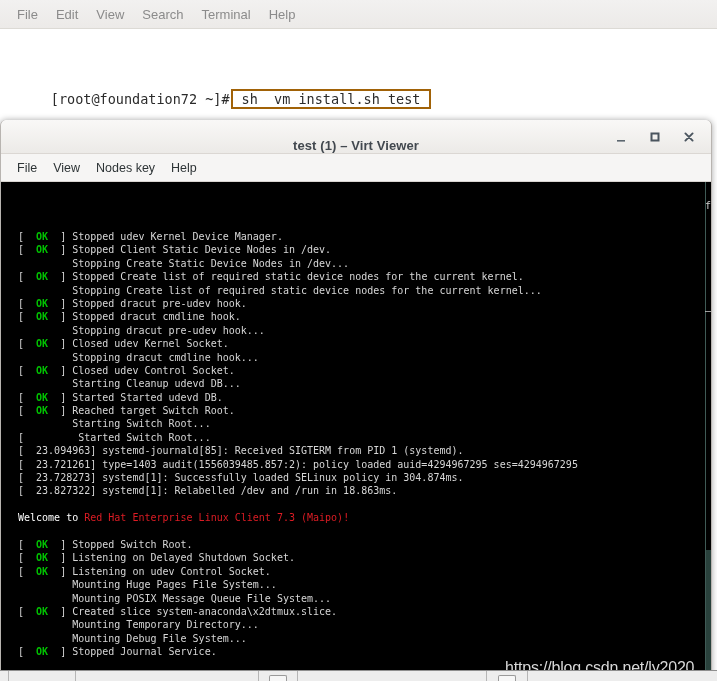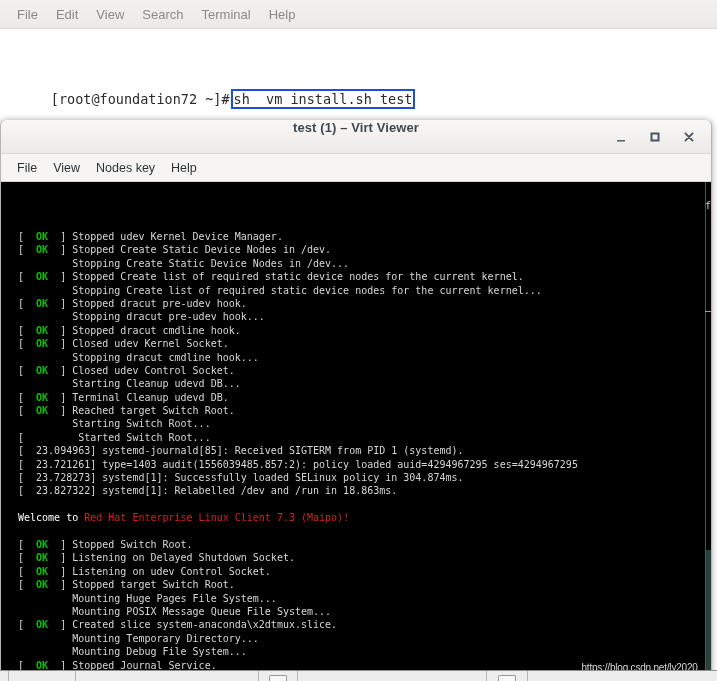--- a/index.html
+++ b/index.html
@@ -43,22 +43,22 @@
     font-family: "DejaVu Sans Mono", "Liberation Mono", monospace;
     font-size: 13.5px;
     line-height: 19px;
     padding: 4px 0 0 2px;
     box-sizing: border-box;
     height: calc(681px - 29px);
     white-space: pre;
   }
   .term-line { height: 19px; white-space: pre; }
   .cmd-box {
-    border: 2px solid #1d4ed8;
-    padding: 0 1px;
+    border: 2px solid #a16207;
+    padding: 0 9px;
     margin-left: 1px;
   }
   .term-right { position: absolute; }
 
   
   #virt-window {
     position: absolute;
     left: 0;
     top: 120px;
     width: 712px;
@@ -70,21 +70,21 @@
     box-shadow: 0 0 6px rgba(0,0,0,0.35);
     box-sizing: border-box;
     overflow: hidden;
   }
   .vv-titlebar {
     height: 33px;
     background: linear-gradient(to bottom, #f9f8f7 0%, #eceae7 100%);
     border-bottom: 1px solid #dbd7d3;
     border-radius: 5px 5px 0 0;
     display: flex;
-    align-items: flex-start;
+    align-items: flex-end;
     position: relative;
   }
   .vv-title {
     flex: 1;
     text-align: center;
     font-size: 13px;
     font-weight: bold;
     color: #42484f;
     letter-spacing: 0.1px;
   }
@@ -170,21 +170,21 @@
     top: 122px;
     font-size: 10px;
     color: #cfcfcf;
     font-family: "DejaVu Sans Mono", "Liberation Mono", monospace;
   }
   .watermark {
     position: absolute;
     right: 8px;
     bottom: 8px;
     font-family: "Liberation Sans", sans-serif;
-    font-size: 10px;
+    font-size: 16px;
     color: #d8d8d8;
     letter-spacing: -0.2px;
   }
 
   
   #taskbar {
     position: absolute;
     left: 0;
     bottom: 0;
     width: 717px;
@@ -271,46 +271,45 @@
     <span class="mi">Help</span>
   </div>
 
   <div class="vm-console" id="vm-console">
     <div class="console-right-edge"></div>
     <div class="console-right-edge2"></div>
     <span class="edge-f">f</span>
     <span class="edge-dash">–</span>
     <div id="console-lines">
         <div class="vm-line"><span class="brk">[  </span><span class="ok">OK</span><span class="brk">  ] Stopped udev Kernel Device Manager.</span></div>
-        <div class="vm-line"><span class="brk">[  </span><span class="ok">OK</span><span class="brk">  ] Stopped Create Static Device Nodes in /dev.</span></div>
+        <div class="vm-line"><span class="brk">[  </span><span class="ok">OK</span><span class="brk">  ] Stopped Client Static Device Nodes in /dev.</span></div>
         <div class="vm-line">         Stopping Create Static Device Nodes in /dev...</div>
         <div class="vm-line"><span class="brk">[  </span><span class="ok">OK</span><span class="brk">  ] Stopped Create list of required static device nodes for the current kernel.</span></div>
         <div class="vm-line">         Stopping Create list of required static device nodes for the current kernel...</div>
         <div class="vm-line"><span class="brk">[  </span><span class="ok">OK</span><span class="brk">  ] Stopped dracut pre-udev hook.</span></div>
+        <div class="vm-line"><span class="brk">[  </span><span class="ok">OK</span><span class="brk">  ] Stopped dracut cmdline hook.</span></div>
         <div class="vm-line">         Stopping dracut pre-udev hook...</div>
-        <div class="vm-line"><span class="brk">[  </span><span class="ok">OK</span><span class="brk">  ] Stopped dracut cmdline hook.</span></div>
         <div class="vm-line"><span class="brk">[  </span><span class="ok">OK</span><span class="brk">  ] Closed udev Kernel Socket.</span></div>
         <div class="vm-line">         Stopping dracut cmdline hook...</div>
         <div class="vm-line"><span class="brk">[  </span><span class="ok">OK</span><span class="brk">  ] Closed udev Control Socket.</span></div>
         <div class="vm-line">         Starting Cleanup udevd DB...</div>
-        <div class="vm-line"><span class="brk">[  </span><span class="ok">OK</span><span class="brk">  ] Terminal Cleanup udevd DB.</span></div>
+        <div class="vm-line"><span class="brk">[  </span><span class="ok">OK</span><span class="brk">  ] Started Started udevd DB.</span></div>
         <div class="vm-line"><span class="brk">[  </span><span class="ok">OK</span><span class="brk">  ] Reached target Switch Root.</span></div>
         <div class="vm-line">         Starting Switch Root...</div>
         <div class="vm-line">[         Started Switch Root...</div>
         <div class="vm-line">[  23.094963] systemd-journald[85]: Received SIGTERM from PID 1 (systemd).</div>
         <div class="vm-line">[  23.721261] type=1403 audit(1556039485.857:2): policy loaded auid=4294967295 ses=4294967295</div>
         <div class="vm-line">[  23.728273] systemd[1]: Successfully loaded SELinux policy in 304.874ms.</div>
         <div class="vm-line">[  23.827322] systemd[1]: Relabelled /dev and /run in 18.863ms.</div>
         <div class="vm-line">&nbsp;</div>
         <div class="vm-line"><span class="welcome">Welcome to </span><span class="rh-red">Red Hat Enterprise Linux Client 7.3 (Maipo)</span><span class="rh-red">!</span></div>
         <div class="vm-line">&nbsp;</div>
         <div class="vm-line"><span class="brk">[  </span><span class="ok">OK</span><span class="brk">  ] Stopped Switch Root.</span></div>
         <div class="vm-line"><span class="brk">[  </span><span class="ok">OK</span><span class="brk">  ] Listening on Delayed Shutdown Socket.</span></div>
         <div class="vm-line"><span class="brk">[  </span><span class="ok">OK</span><span class="brk">  ] Listening on udev Control Socket.</span></div>
-        <div class="vm-line"><span class="brk">[  </span><span class="ok">OK</span><span class="brk">  ] Stopped target Switch Root.</span></div>
         <div class="vm-line">         Mounting Huge Pages File System...</div>
         <div class="vm-line">         Mounting POSIX Message Queue File System...</div>
         <div class="vm-line"><span class="brk">[  </span><span class="ok">OK</span><span class="brk">  ] Created slice system-anaconda\x2dtmux.slice.</span></div>
         <div class="vm-line">         Mounting Temporary Directory...</div>
         <div class="vm-line">         Mounting Debug File System...</div>
         <div class="vm-line"><span class="brk">[  </span><span class="ok">OK</span><span class="brk">  ] Stopped Journal Service.</span></div>
       </div>
     <div class="watermark">https://blog.csdn.net/ly2020_</div>
   </div>
 </div>

